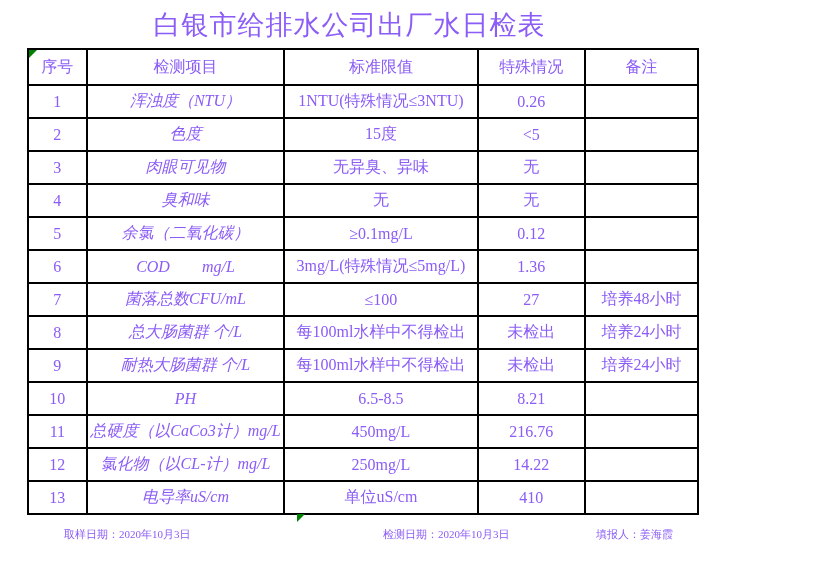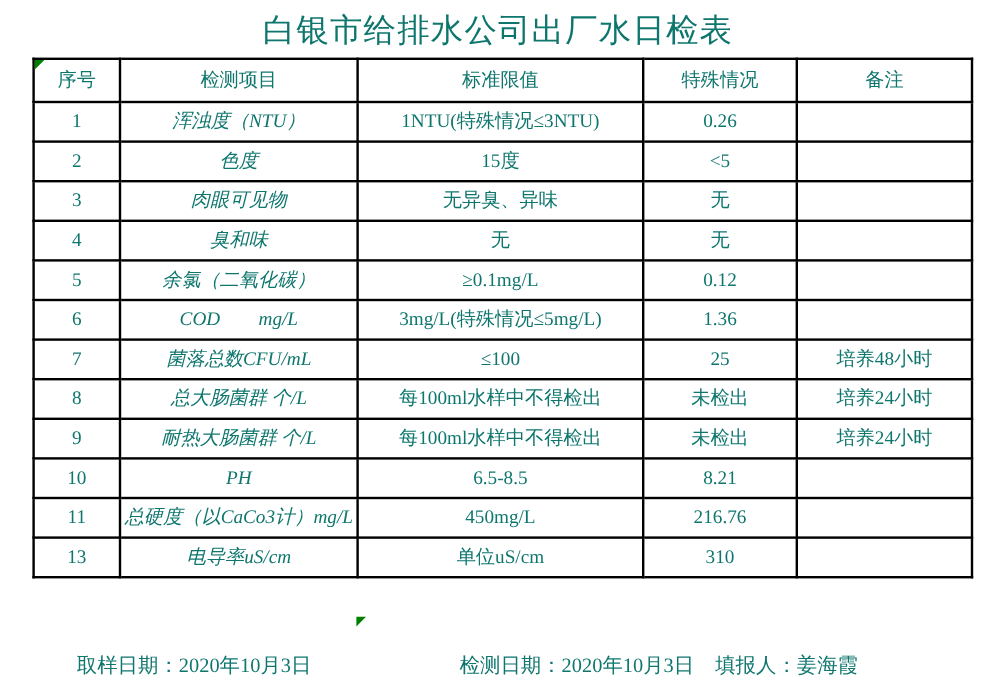--- a/index.html
+++ b/index.html
@@ -1,22 +1,22 @@
 <!DOCTYPE html>
 <html><head>
 <meta charset="utf-8">
 <style>
   html, body { margin: 0; padding: 0; background: #ffffff; }
   .page {
     position: relative;
-    width: 830px;
+    width: 699px;
     height: 582px;
     background: #ffffff;
     font-family: "Liberation Serif", "DejaVu Serif", serif;
-    color: #0f766e;
+    color: #8b5cf6;
     overflow: hidden;
   }
   .title {
     position: absolute;
     top: 7px;
     left: 0;
     width: 100%;
     text-align: center;
     font-size: 27px;
     letter-spacing: 1px;
@@ -56,21 +56,21 @@
     border-right: 8px solid transparent;
   }
   .bottom-marker {
     position: absolute;
     left: 297px;
     top: 514px;
     width: 0; height: 0;
     border-top: 8px solid #008000;
     border-right: 8px solid transparent;
   }
-  .footer { position: absolute; top: 527px; left: 0; width: 100%; height: 24px; font-size: 17px; margin-top: 16px; }
+  .footer { position: absolute; top: 527px; left: 0; width: 100%; height: 24px; font-size: 11px; }
   .footer .sampling-date { position: absolute; left: 64px;  white-space: nowrap; }
   .footer .testing-date  { position: absolute; left: 383px; white-space: nowrap; }
   .footer .reporter      { position: absolute; left: 596px; white-space: nowrap; }
 </style>
 </head>
 <body>
 
 <div class="page">
 
   <div class="title">白银市给排水公司出厂水日检表</div>
@@ -132,21 +132,21 @@
         <td class="no-cell">6</td>
         <td class="item-cell">COD        mg/L</td>
         <td class="limit-cell">3mg/L(特殊情况≤5mg/L)</td>
         <td class="result-cell">1.36</td>
         <td class="note-cell"></td>
       </tr>
       <tr>
         <td class="no-cell">7</td>
         <td class="item-cell">菌落总数CFU/mL</td>
         <td class="limit-cell">≤100</td>
-        <td class="result-cell">25</td>
+        <td class="result-cell">27</td>
         <td class="note-cell">培养48小时</td>
       </tr>
       <tr>
         <td class="no-cell">8</td>
         <td class="item-cell">总大肠菌群 个/L</td>
         <td class="limit-cell">每100ml水样中不得检出</td>
         <td class="result-cell">未检出</td>
         <td class="note-cell">培养24小时</td>
       </tr>
       <tr>
@@ -164,24 +164,31 @@
         <td class="note-cell"></td>
       </tr>
       <tr>
         <td class="no-cell">11</td>
         <td class="item-cell">总硬度（以CaCo3计）mg/L</td>
         <td class="limit-cell">450mg/L</td>
         <td class="result-cell">216.76</td>
         <td class="note-cell"></td>
       </tr>
       <tr>
+        <td class="no-cell">12</td>
+        <td class="item-cell">氯化物（以CL-计）mg/L</td>
+        <td class="limit-cell">250mg/L</td>
+        <td class="result-cell">14.22</td>
+        <td class="note-cell"></td>
+      </tr>
+      <tr>
         <td class="no-cell">13</td>
         <td class="item-cell">电导率uS/cm</td>
         <td class="limit-cell">单位uS/cm</td>
-        <td class="result-cell">310</td>
+        <td class="result-cell">410</td>
         <td class="note-cell"></td>
       </tr>
     </tbody>
   </table>
 
   <div class="corner-marker"></div>
   <div class="bottom-marker"></div>
 
   <div class="footer">
     <span class="sampling-date">取样日期：2020年10月3日</span>

